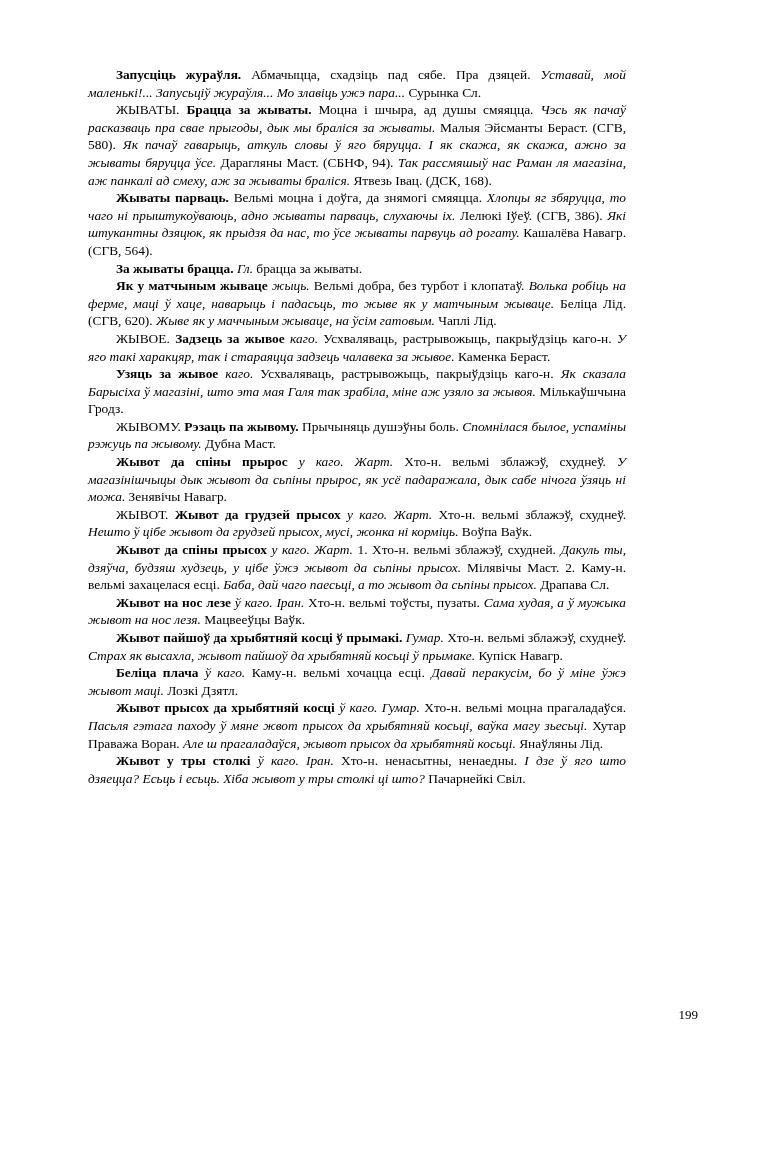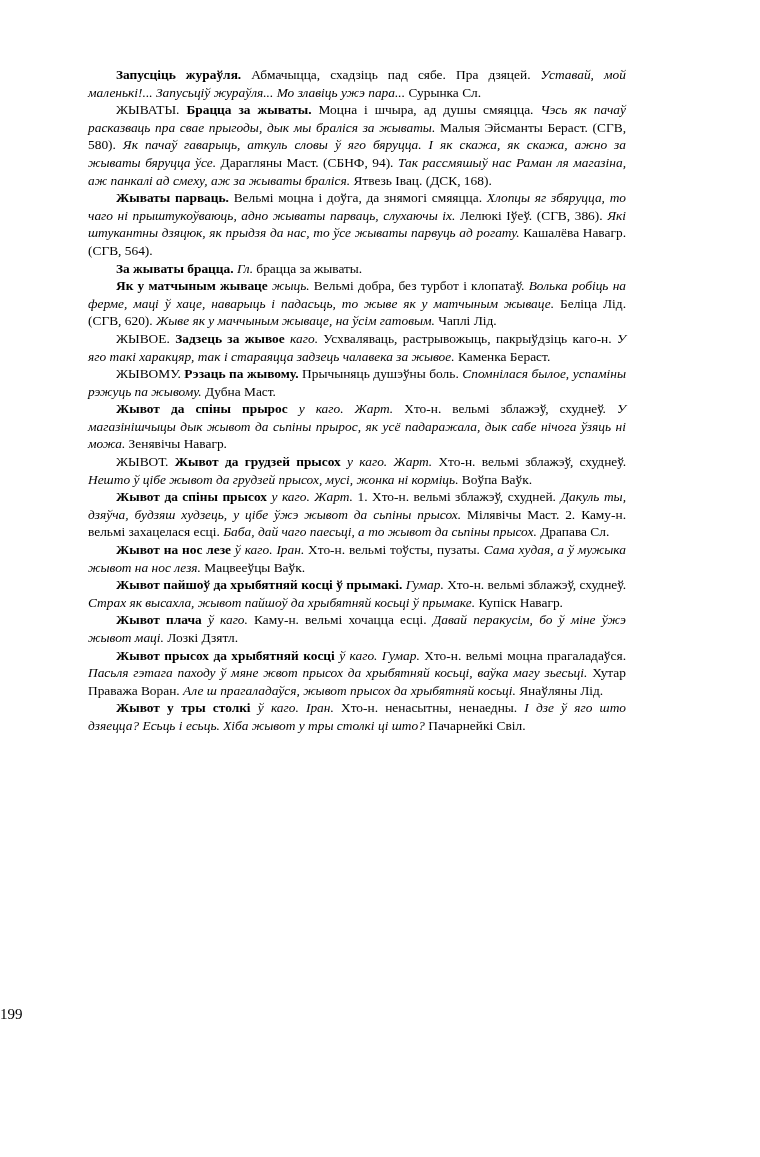--- a/index.html
+++ b/index.html
@@ -32,43 +32,44 @@
   .entry {
     text-indent: 28px;
     margin: 0;
     padding: 0;
   }
   .b { font-weight: bold; }
   .i { font-style: italic; }
   .page-number {
     position: absolute;
     left: 0;
-    right: 0;
+    right: 10px;
     top: 1006px;
-    text-align: left;
-    font-size: 15px;
+    text-align: right;
+    font-size: 13px;
     line-height: 17.6px;
     font-family: "Liberation Serif", "DejaVu Serif", serif;
   }
 </style>
 </head>
 <body>
 
 <div class="page">
   <div class="body-text" id="entries-container">
       <p class="entry"><span class="b">Запусціць жураўля.</span><span> Абмачыцца, схадзіць пад сябе. Пра дзяцей. </span><span class="i">Уставай, мой маленькі!... Запусьціў жураўля... Мо злавіць ужэ пара...</span><span> Сурынка Сл.</span></p>
       <p class="entry"><span>ЖЫВАТЫ. </span><span class="b">Брацца за жываты.</span><span> Моцна і шчыра, ад душы смяяцца. </span><span class="i">Чэсь як пачаў расказваць пра свае прыгоды, дык мы браліся за жываты.</span><span> Малыя Эйсманты Бераст. (СГВ, 580). </span><span class="i">Як пачаў гаварыць, аткуль словы ў яго бяруцца. І як скажа, як скажа, ажно за жываты бяруцца ўсе.</span><span> Дарагляны Маст. (СБНФ, 94). </span><span class="i">Так рассмяшыў нас Раман ля магазіна, аж панкалі ад смеху, аж за жываты браліся.</span><span> Ятвезь Івац. (ДСК, 168).</span></p>
       <p class="entry"><span class="b">Жываты парваць.</span><span> Вельмі моцна і доўга, да знямогі смяяцца. </span><span class="i">Хлопцы яг збяруцца, то чаго ні прыштукоўваюць, адно жываты парваць, слухаючы іх.</span><span> Лелюкі Іўеў. (СГВ, 386). </span><span class="i">Які штукантны дзяцюк, як прыдзя да нас, то ўсе жываты парвуць ад рогату.</span><span> Кашалёва Навагр. (СГВ, 564).</span></p>
       <p class="entry"><span class="b">За жываты брацца.</span><span class="i"> Гл.</span><span> брацца за жываты.</span></p>
       <p class="entry"><span class="b">Як у матчыным жываце</span><span class="i"> жыць.</span><span> Вельмі добра, без турбот і клопатаў. </span><span class="i">Волька робіць на ферме, маці ў хаце, наварыць і падасьць, то жыве як у матчыным жываце.</span><span> Беліца Лід. (СГВ, 620). </span><span class="i">Жыве як у маччыным жываце, на ўсім гатовым.</span><span> Чаплі Лід.</span></p>
       <p class="entry"><span>ЖЫВОЕ. </span><span class="b">Задзець за жывое</span><span class="i"> каго.</span><span> Усхваляваць, растрывожыць, пакрыўдзіць каго-н. </span><span class="i">У яго такі харакцяр, так і стараяцца задзець чалавека за жывое.</span><span> Каменка Бераст.</span></p>
+      <p class="entry"><span class="b">Узяць за жывое</span><span class="i"> каго.</span><span> Усхваляваць, растрывожыць, пакрыўдзіць каго-н. </span><span class="i">Як сказала Барысіха ў магазіні, што эта мая Галя так зрабіла, міне аж узяло за жывоя.</span><span> Мількаўшчына Гродз.</span></p>
       <p class="entry"><span>ЖЫВОМУ. </span><span class="b">Рэзаць па жывому.</span><span> Прычыняць душэўны боль. </span><span class="i">Спомнілася былое, успаміны рэжуць па жывому.</span><span> Дубна Маст.</span></p>
       <p class="entry"><span class="b">Жывот да спіны прырос</span><span class="i"> у каго. Жарт.</span><span> Хто-н. вельмі зблажэў, схуднеў. </span><span class="i">У магазінішчыцы дык жывот да сьпіны прырос, як усё падаражала, дык сабе нічога ўзяць ні можа.</span><span> Зенявічы Навагр.</span></p>
       <p class="entry"><span>ЖЫВОТ. </span><span class="b">Жывот да грудзей прысох</span><span class="i"> у каго. Жарт.</span><span> Хто-н. вельмі зблажэў, схуднеў. </span><span class="i">Нешто ў цібе жывот да грудзей прысох, мусі, жонка ні корміць.</span><span> Воўпа Ваўк.</span></p>
       <p class="entry"><span class="b">Жывот да спіны прысох</span><span class="i"> у каго. Жарт.</span><span> 1. Хто-н. вельмі зблажэў, схудней. </span><span class="i">Дакуль ты, дзяўча, будзяш худзець, у цібе ўжэ жывот да сьпіны прысох.</span><span> Мілявічы Маст. 2. Каму-н. вельмі захацелася есці. </span><span class="i">Баба, дай чаго паесьці, а то жывот да сьпіны прысох.</span><span> Драпава Сл.</span></p>
       <p class="entry"><span class="b">Жывот на нос лезе</span><span class="i"> ў каго. Іран.</span><span> Хто-н. вельмі тоўсты, пузаты. </span><span class="i">Сама худая, а ў мужыка жывот на нос лезя.</span><span> Мацвееўцы Ваўк.</span></p>
       <p class="entry"><span class="b">Жывот пайшоў да хрыбятняй косці ў прымакі.</span><span class="i"> Гумар.</span><span> Хто-н. вельмі зблажэў, схуднеў. </span><span class="i">Страх як высахла, жывот пайшоў да хрыбятняй косьці ў прымаке.</span><span> Купіск Навагр.</span></p>
-      <p class="entry"><span class="b">Жывот плача</span><span class="i"> ў каго.</span><span> Каму-н. вельмі хочацца есці. </span><span class="i">Давай перакусім, бо ў міне ўжэ жывот маці.</span><span> Лозкі Дзятл.</span></p>
+      <p class="entry"><span class="b">Беліца плача</span><span class="i"> ў каго.</span><span> Каму-н. вельмі хочацца есці. </span><span class="i">Давай перакусім, бо ў міне ўжэ жывот маці.</span><span> Лозкі Дзятл.</span></p>
       <p class="entry"><span class="b">Жывот прысох да хрыбятняй косці</span><span class="i"> ў каго. Гумар.</span><span> Хто-н. вельмі моцна прагаладаўся. </span><span class="i">Пасьля гэтага паходу ў мяне жвот прысох да хрыбятняй косьці, ваўка магу зьесьці.</span><span> Хутар Праважа Воран. </span><span class="i">Але ш прагаладаўся, жывот прысох да хрыбятняй косьці.</span><span> Янаўляны Лід.</span></p>
       <p class="entry"><span class="b">Жывот у тры столкі</span><span class="i"> ў каго. Іран.</span><span> Хто-н. ненасытны, ненаедны. </span><span class="i">І дзе ў яго што дзяецца? Есьць і есьць. Хіба жывот у тры столкі ці што?</span><span> Пачарнейкі Свіл.</span></p>
     </div>
   <div class="page-number">199</div>
 </div>
 
 </body></html>

